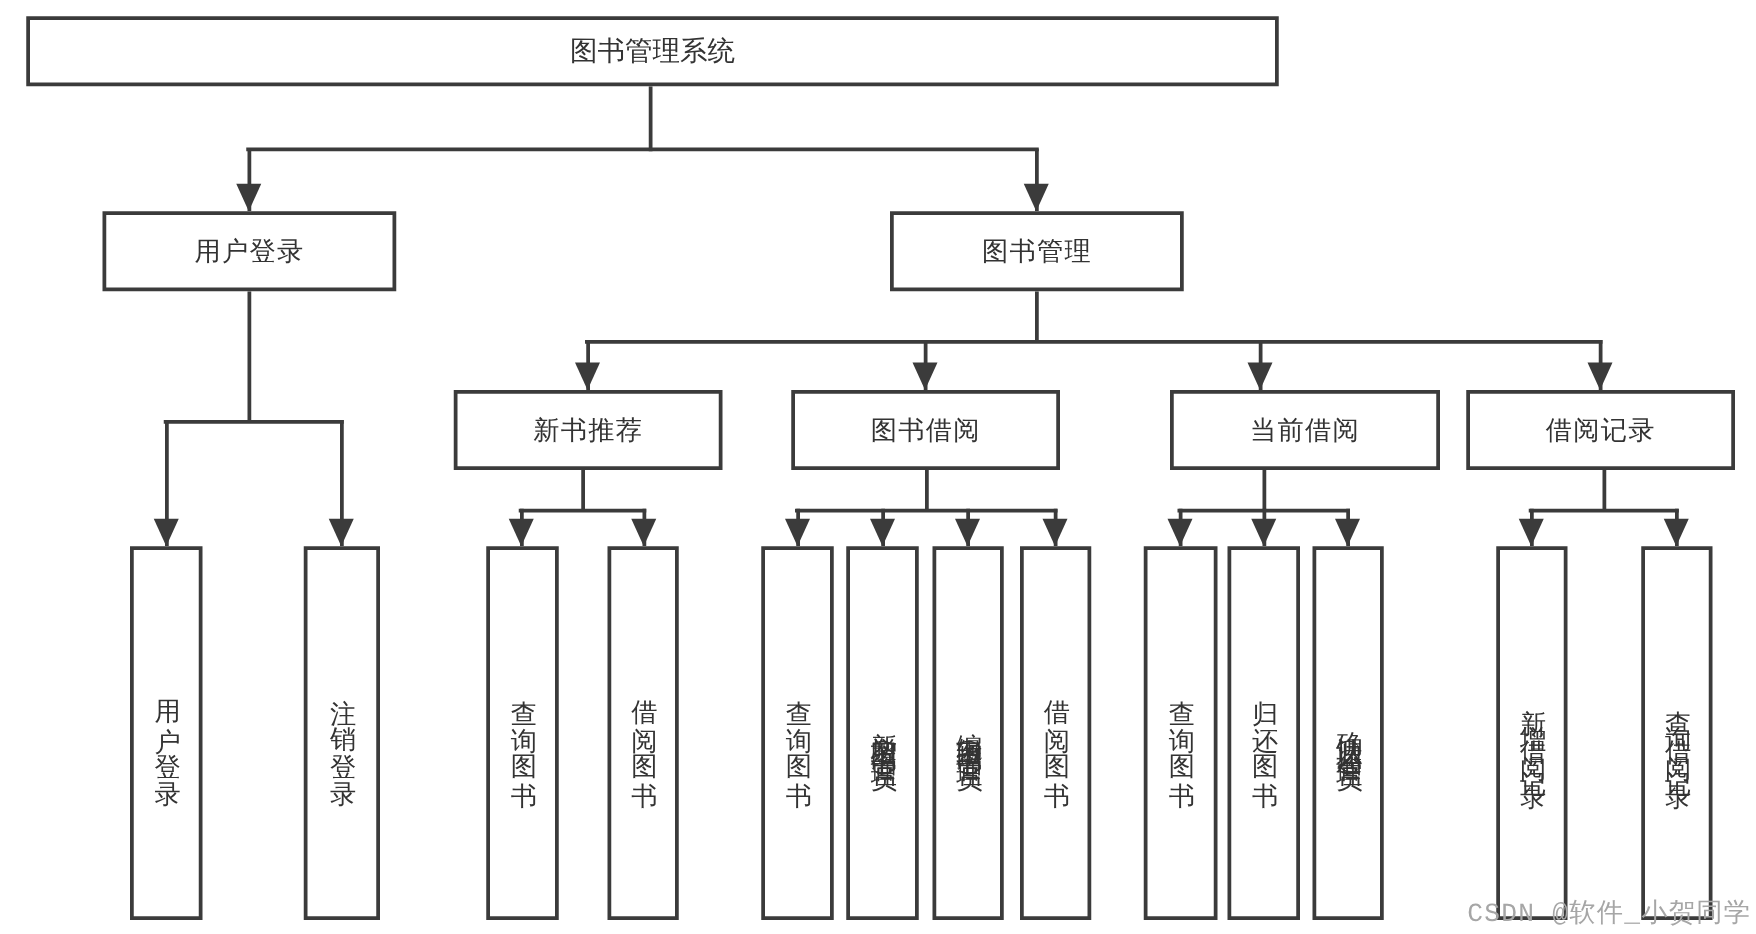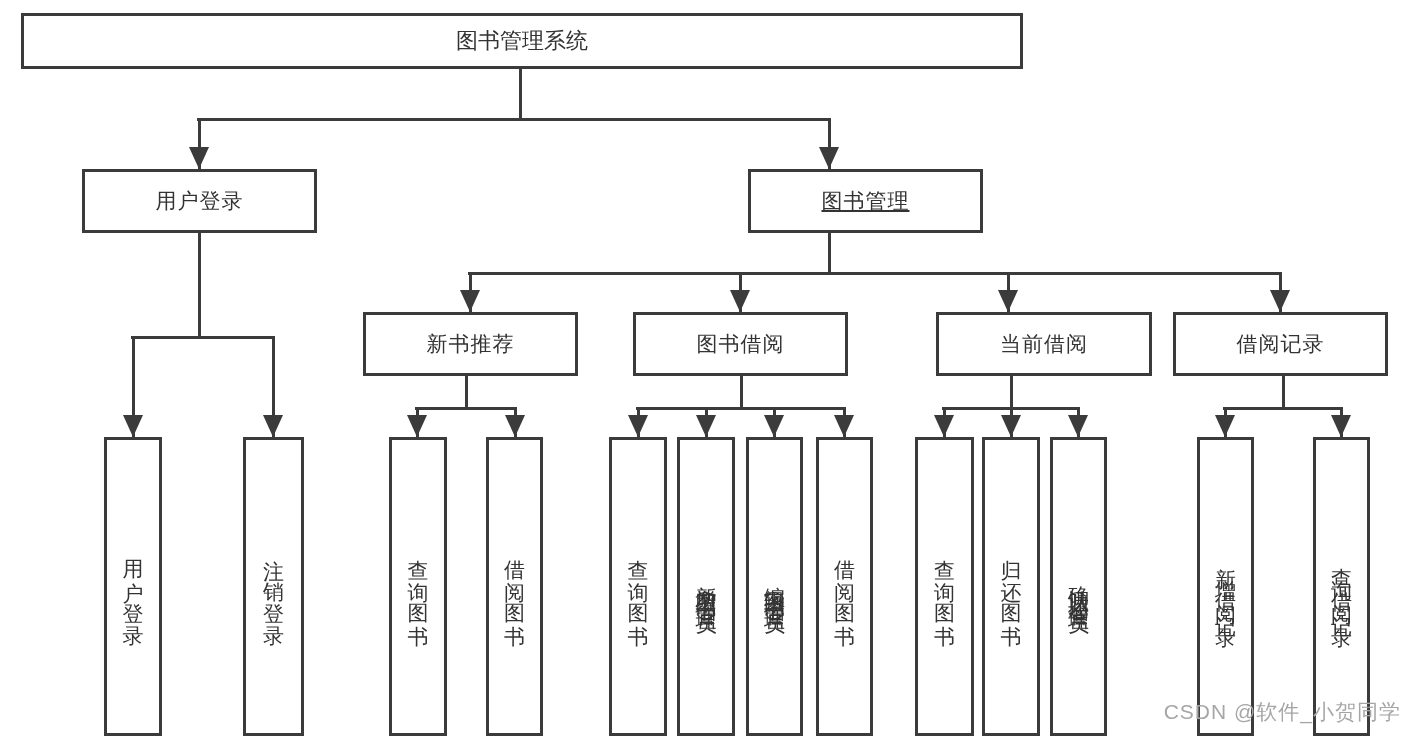--- a/index.html
+++ b/index.html
@@ -42,26 +42,27 @@
   .line{position:absolute;background:var(--line);z-index:1;}
   .arrowhead{
     position:absolute;z-index:1;
     width:0;height:0;
     border-left:10px solid transparent;
     border-right:10px solid transparent;
     border-top:22px solid var(--line);
   }
   #watermark{
     position:absolute;
-    right:4px;top:698px;
+    right:4px;top:716px;
     font-size:21px;
     color:var(--wm);
     letter-spacing:1px;
     z-index:5;
     white-space:nowrap;
+    font-family:Liberation Mono, monospace;
   }
 </style>
 </head>
 <body>
 
 <div id="canvas">
 
   <div id="connectors">
       <div class="line" style="left: 518.5px; top: 69px; width: 3px; height: 52px;"></div>
       <div class="line" style="left: 197.5px; top: 119px; width: 3px; height: 50px;"></div>
@@ -117,21 +118,21 @@
       <div class="line" style="left: 1223px; top: 406.5px; width: 120px; height: 3px;"></div>
     </div>
 
   <div class="box root-box">
     <span>图书管理系统</span>
   </div>
 
   <div class="box h-box" style="left:82px;top:169px;width:235px;">
     <span>用户登录</span>
   </div>
-  <div class="box h-box" style="left:748px;top:169px;width:235px;text-decoration:underline;">
+  <div class="box h-box" style="left:712px;top:169px;width:235px;">
     <span>图书管理</span>
   </div>
 
   <div class="box h-box" style="left:633px;top:312px;width:215px;">
     <span>图书借阅</span>
   </div>
   <div class="box h-box" style="left:363px;top:312px;width:215px;">
     <span>新书推荐</span>
   </div>
   <div class="box h-box" style="left:936px;top:312px;width:216px;">

